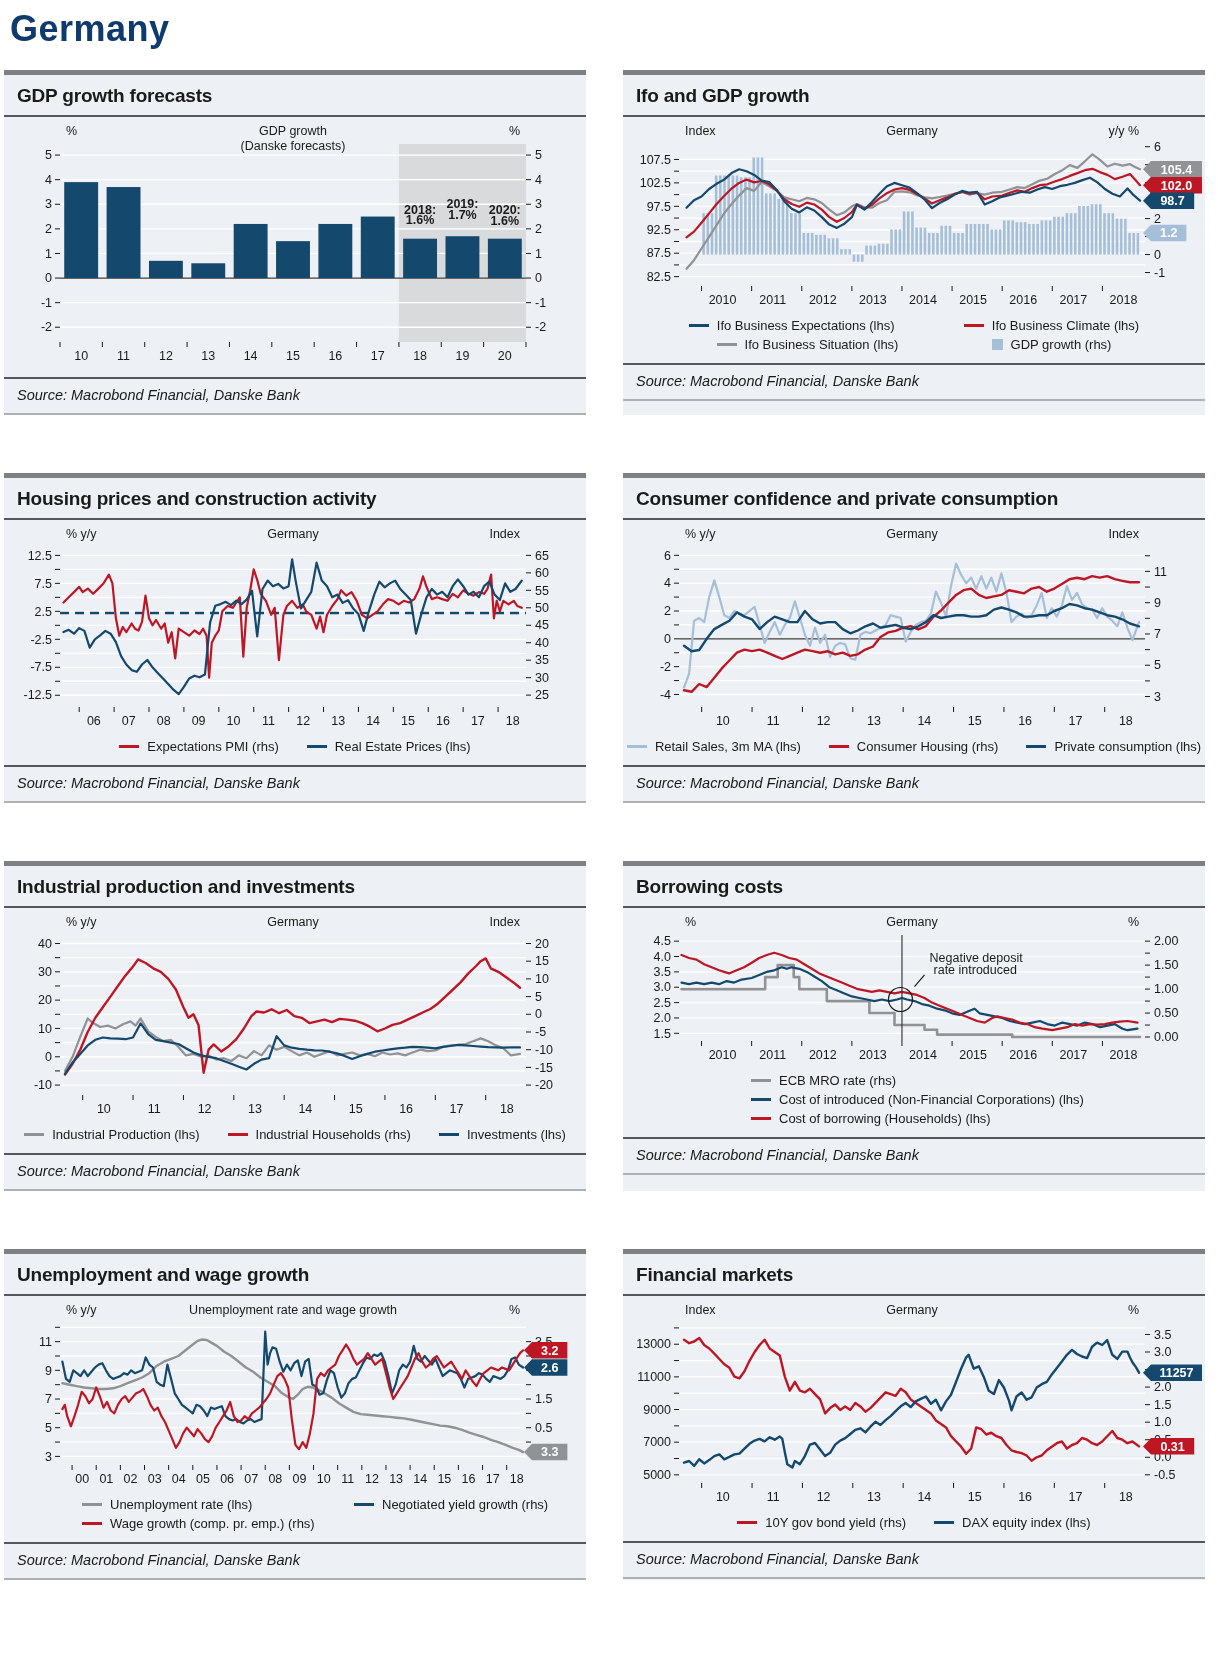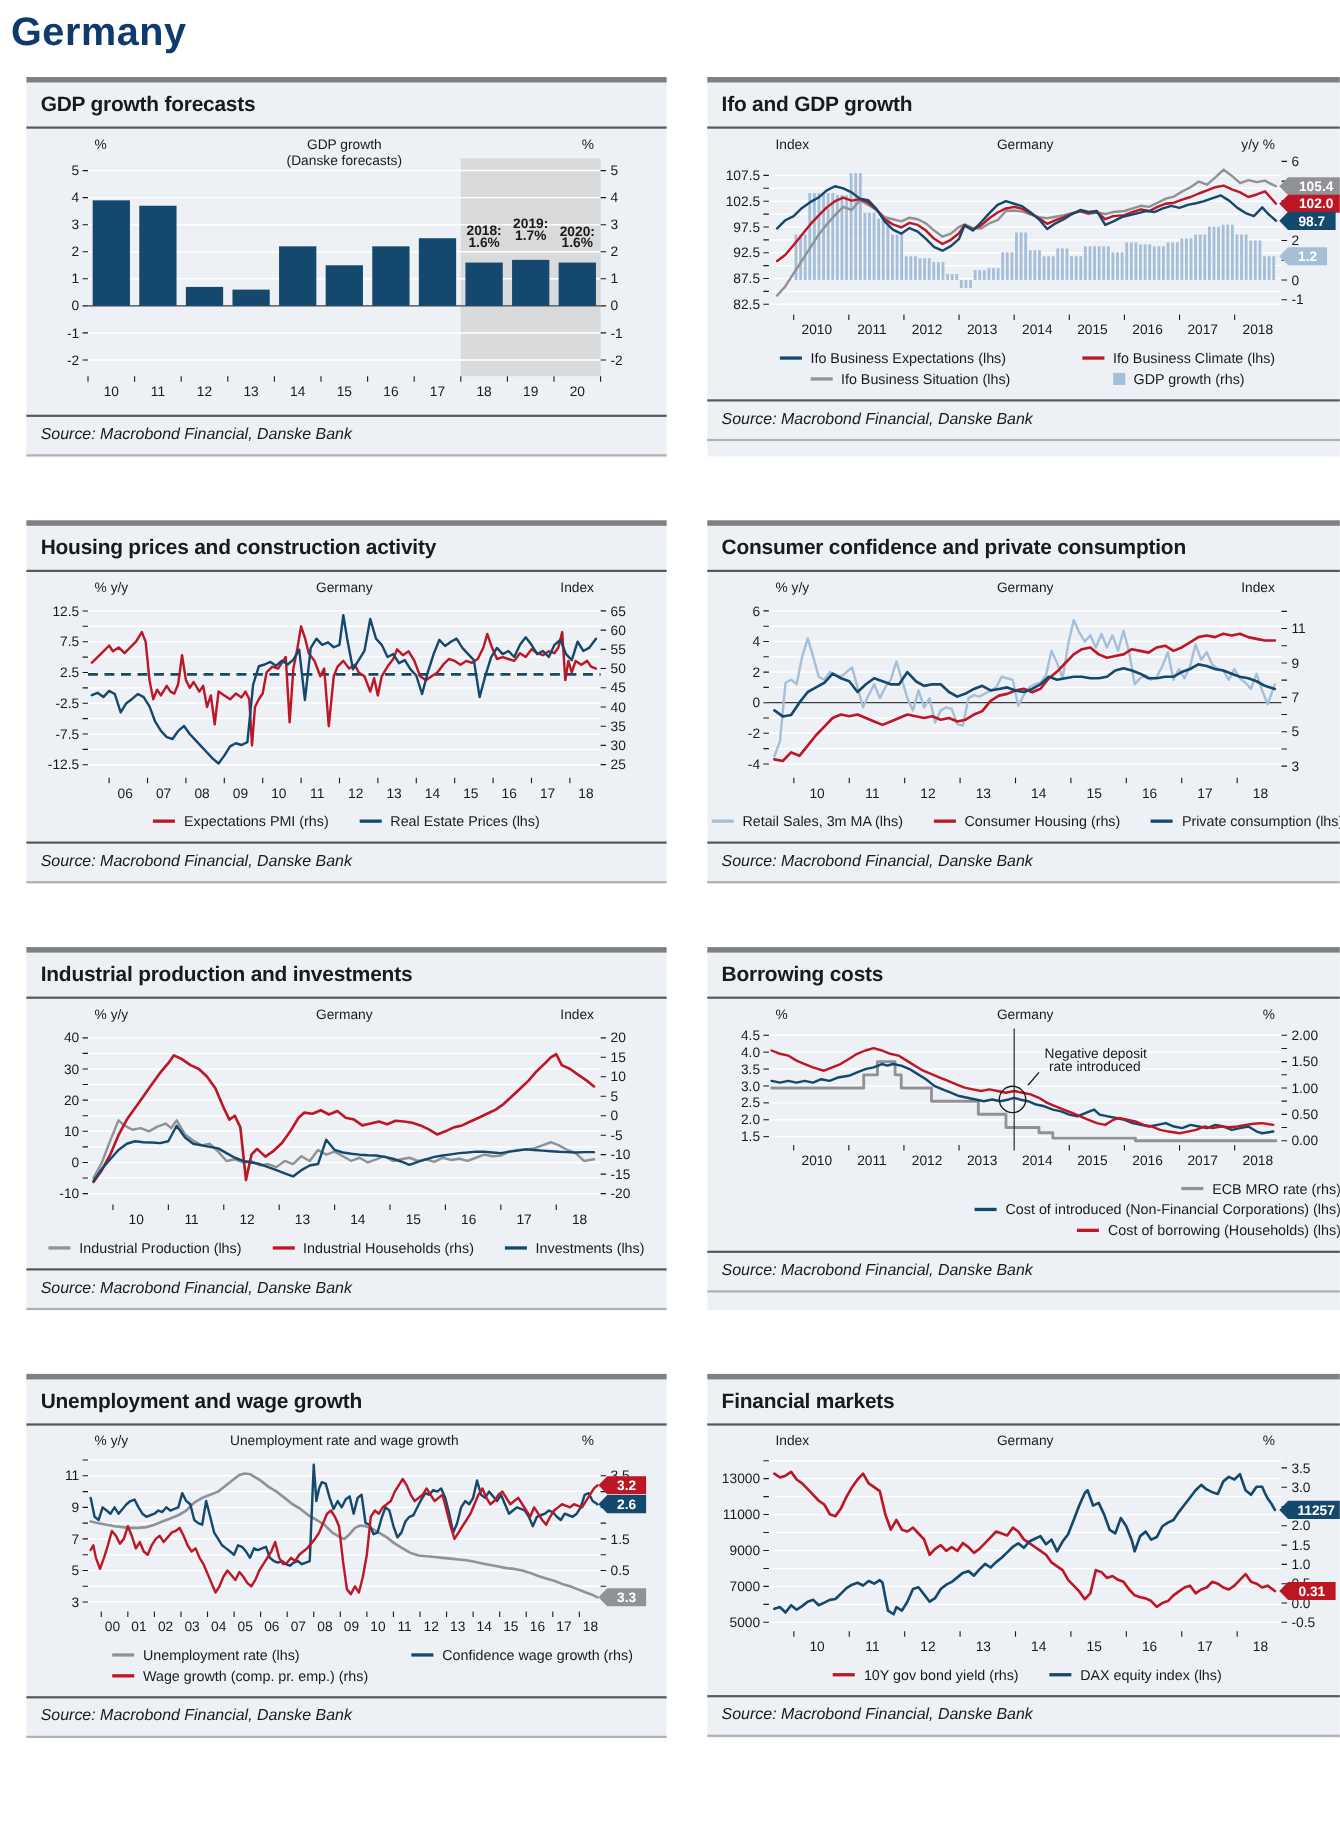--- a/index.html
+++ b/index.html
@@ -1,27 +1,27 @@
 <!DOCTYPE html>
 <html><head>
 <meta charset="utf-8">
 <style>
   html,body { margin:0; padding:0; background:#ffffff; }
   body { width:1218px; font-family:"Liberation Sans","DejaVu Sans",sans-serif; color:#1a1a1a; }
   h1.page-title { color:#0f3a6d; font-size:36px; font-weight:700; margin:8px 0 20px 10px; letter-spacing:0.5px; }
-  .grid { display:grid; grid-template-columns:582px 582px; column-gap:37px; row-gap:58px; padding:0 9px 46px 24px; }
+  .grid { display:grid; grid-template-columns:582px 582px; column-gap:37px; row-gap:58px; padding:0 9px 46px 4px; }
   .panel { background:#edf0f4; }
   .topbar { height:5px; background:#7e8083; }
   h2.ptitle { font-size:19px; font-weight:700; margin:0; padding:10px 13px 8px; letter-spacing:-0.2px; }
   .rule { height:2px; background:#55575a; }
   .chart-wrap { padding:3px 0 5px; }
   svg.chart { display:block; }
   .legend { display:flex; flex-direction:column; gap:4px; font-size:13px; padding:2px 6px 6px; }
   .legend-row { display:flex; justify-content:center; gap:28px; align-items:center; }
-  .legend-row.left { justify-content:flex-end; padding-left:122px; }
+  .legend-row.left { justify-content:flex-start; padding-left:122px; }
   .legend-row.grid2c { display:grid; grid-template-columns:250px auto; justify-content:center; column-gap:25px; }
   .legend-row.grid2l { display:grid; grid-template-columns:262px auto; justify-content:flex-start; padding-left:72px; column-gap:10px; }
   .legend-item { display:flex; align-items:center; gap:8px; white-space:nowrap; }
   .sw-line { width:20px; height:3.5px; flex:none; }
   .sw-bar { width:11px; height:11px; flex:none; }
   .source { font-style:italic; font-size:14.5px; padding:8px 13px 10px; border-top:2px solid #55575a; border-bottom:2px solid #aeb0b3; }
 </style>
 </head>
 <body>
 
@@ -819,21 +819,21 @@
           <text x="545.7" y="157.3909090909091" text-anchor="middle" font-size="12.5" fill="#ffffff" font-weight="700" font-family="&quot;Liberation Sans&quot;,&quot;DejaVu Sans&quot;,sans-serif">3.3</text>
         </svg>
       <div class="legend">
           <div class="legend-row grid2l">
             <span class="legend-item">
               <span class="sw-line" style="background: rgb(144, 146, 149);"></span>
               <span>Unemployment rate (lhs)</span>
             </span>
             <span class="legend-item">
               <span class="sw-line" style="background: rgb(20, 73, 109);"></span>
-              <span>Confidence wage growth (rhs)</span>
+              <span>Negotiated yield growth (rhs)</span>
             </span>
           </div>
           <div class="legend-row grid2l">
             <span class="legend-item">
               <span class="sw-line" style="background: rgb(189, 23, 38);"></span>
               <span>Wage growth (comp. pr. emp.) (rhs)</span>
             </span>
           </div>
         </div>
     </div>

